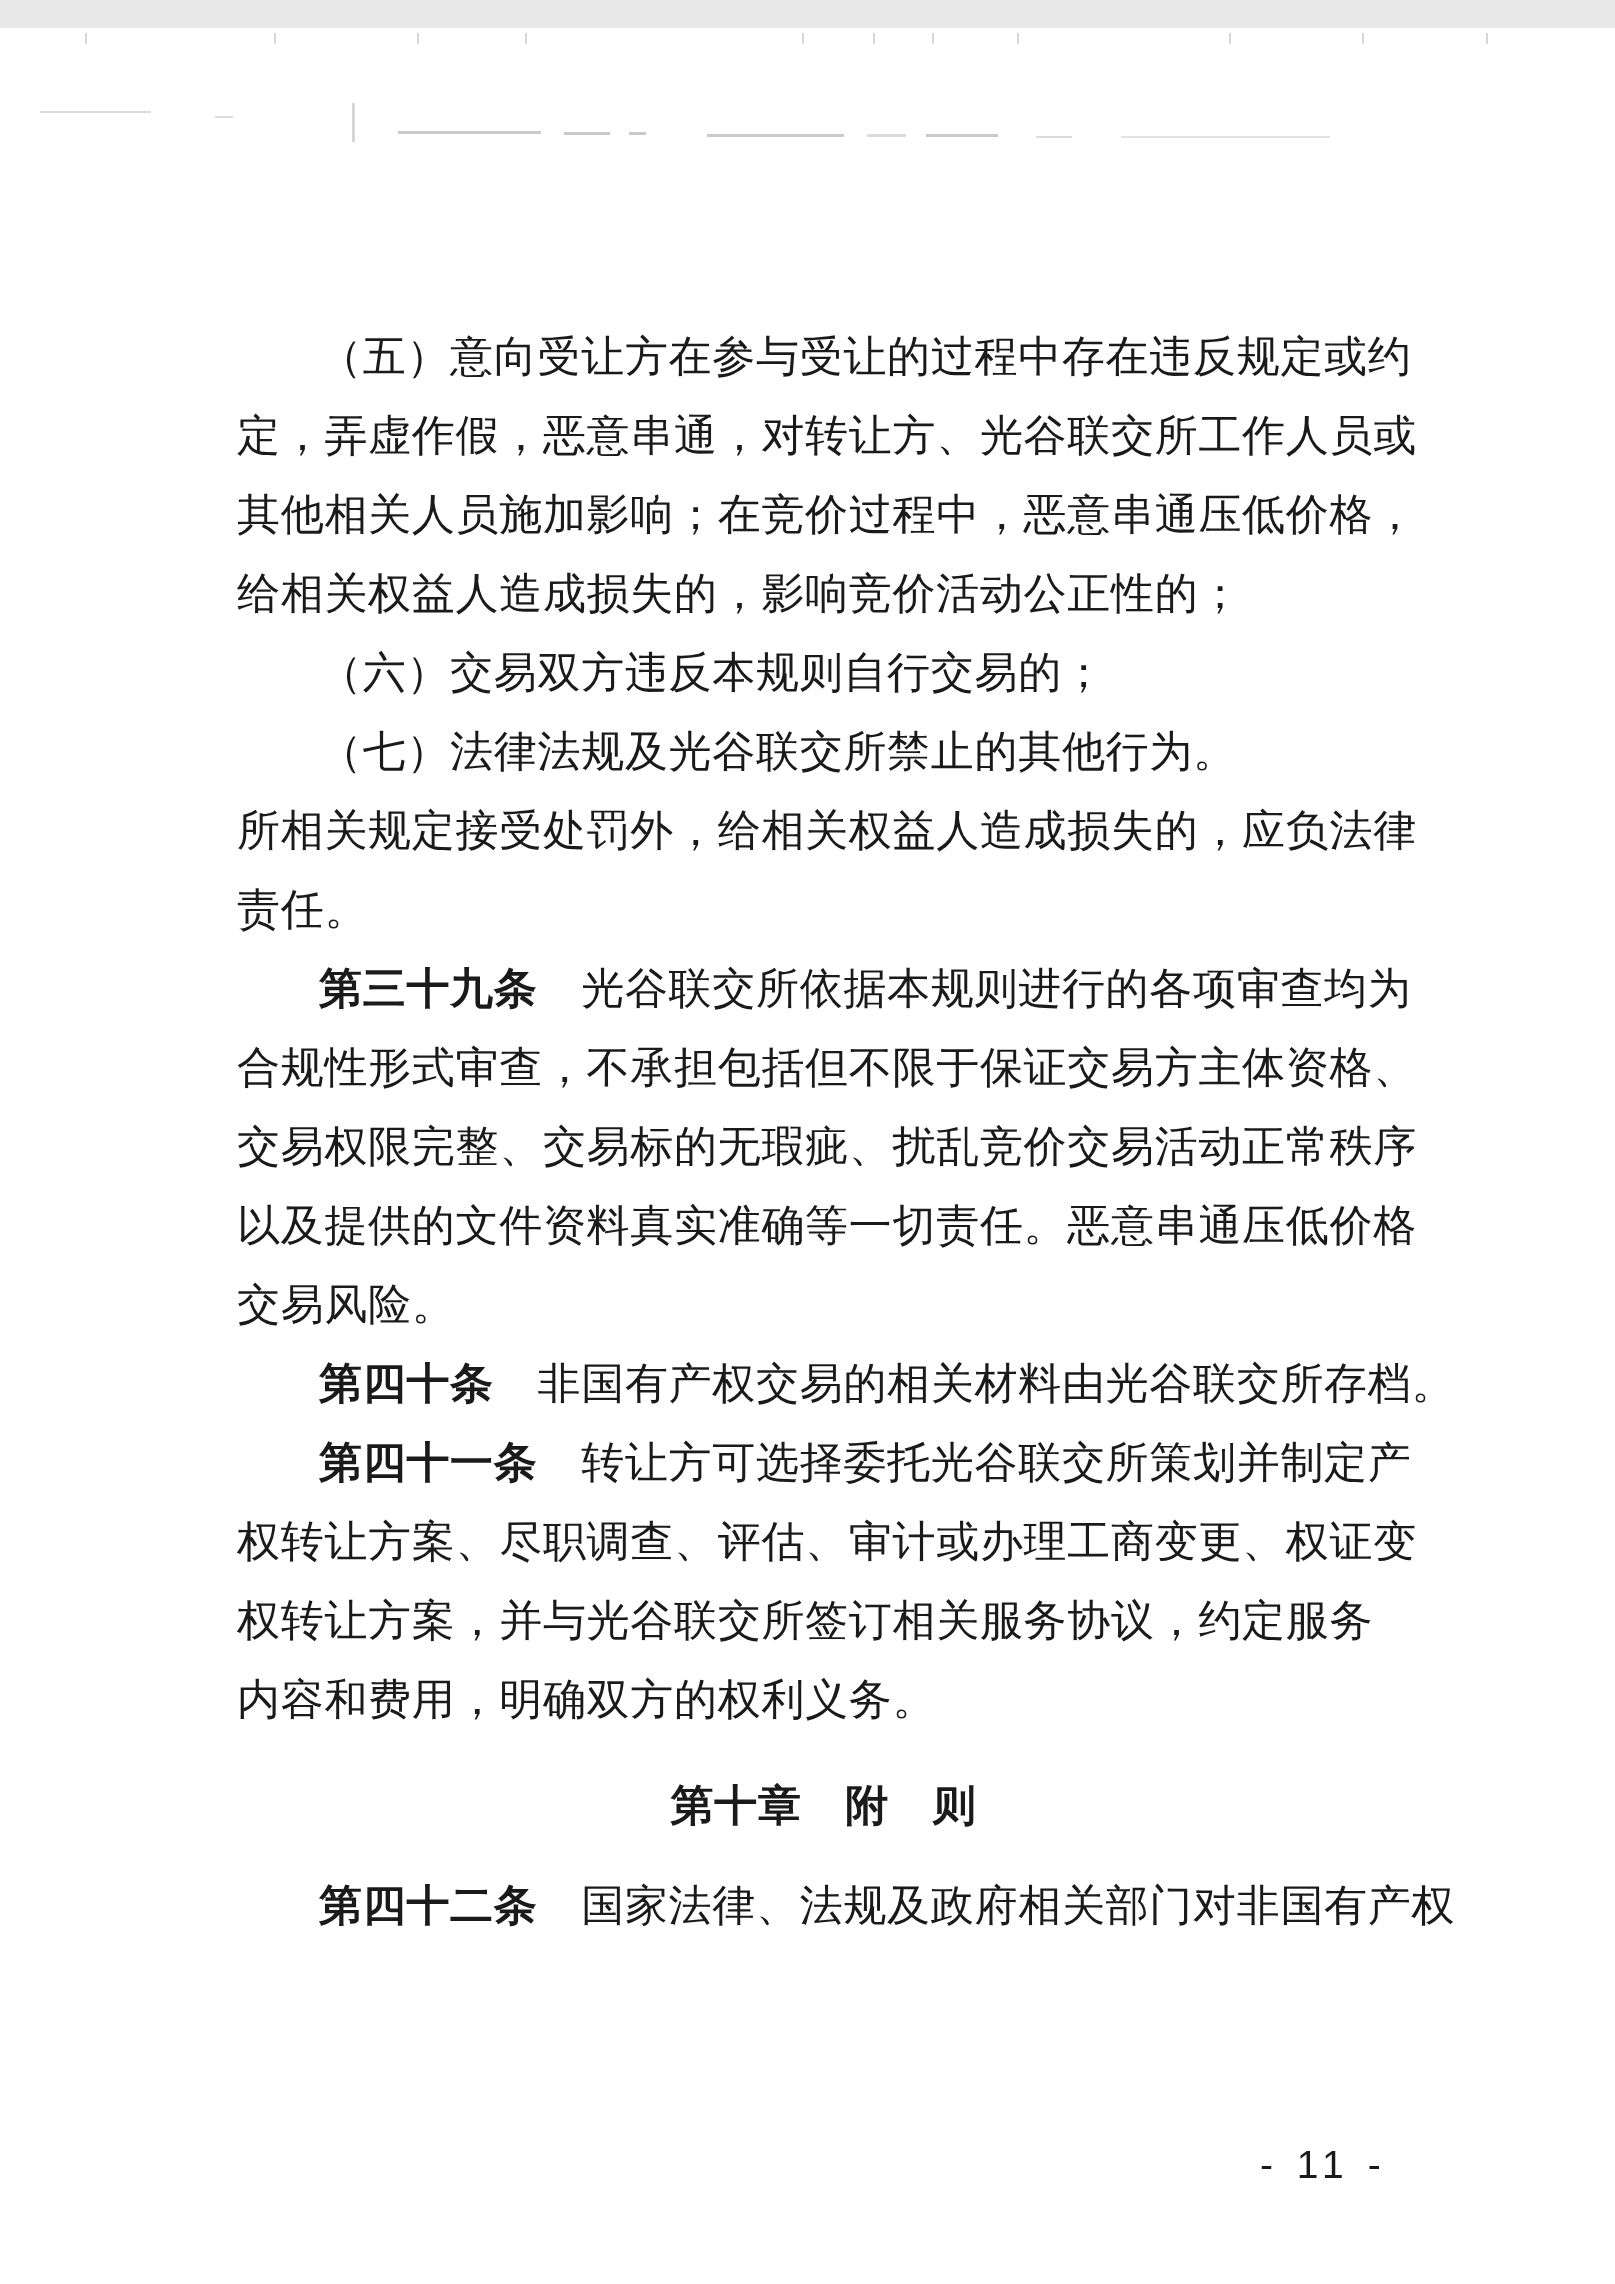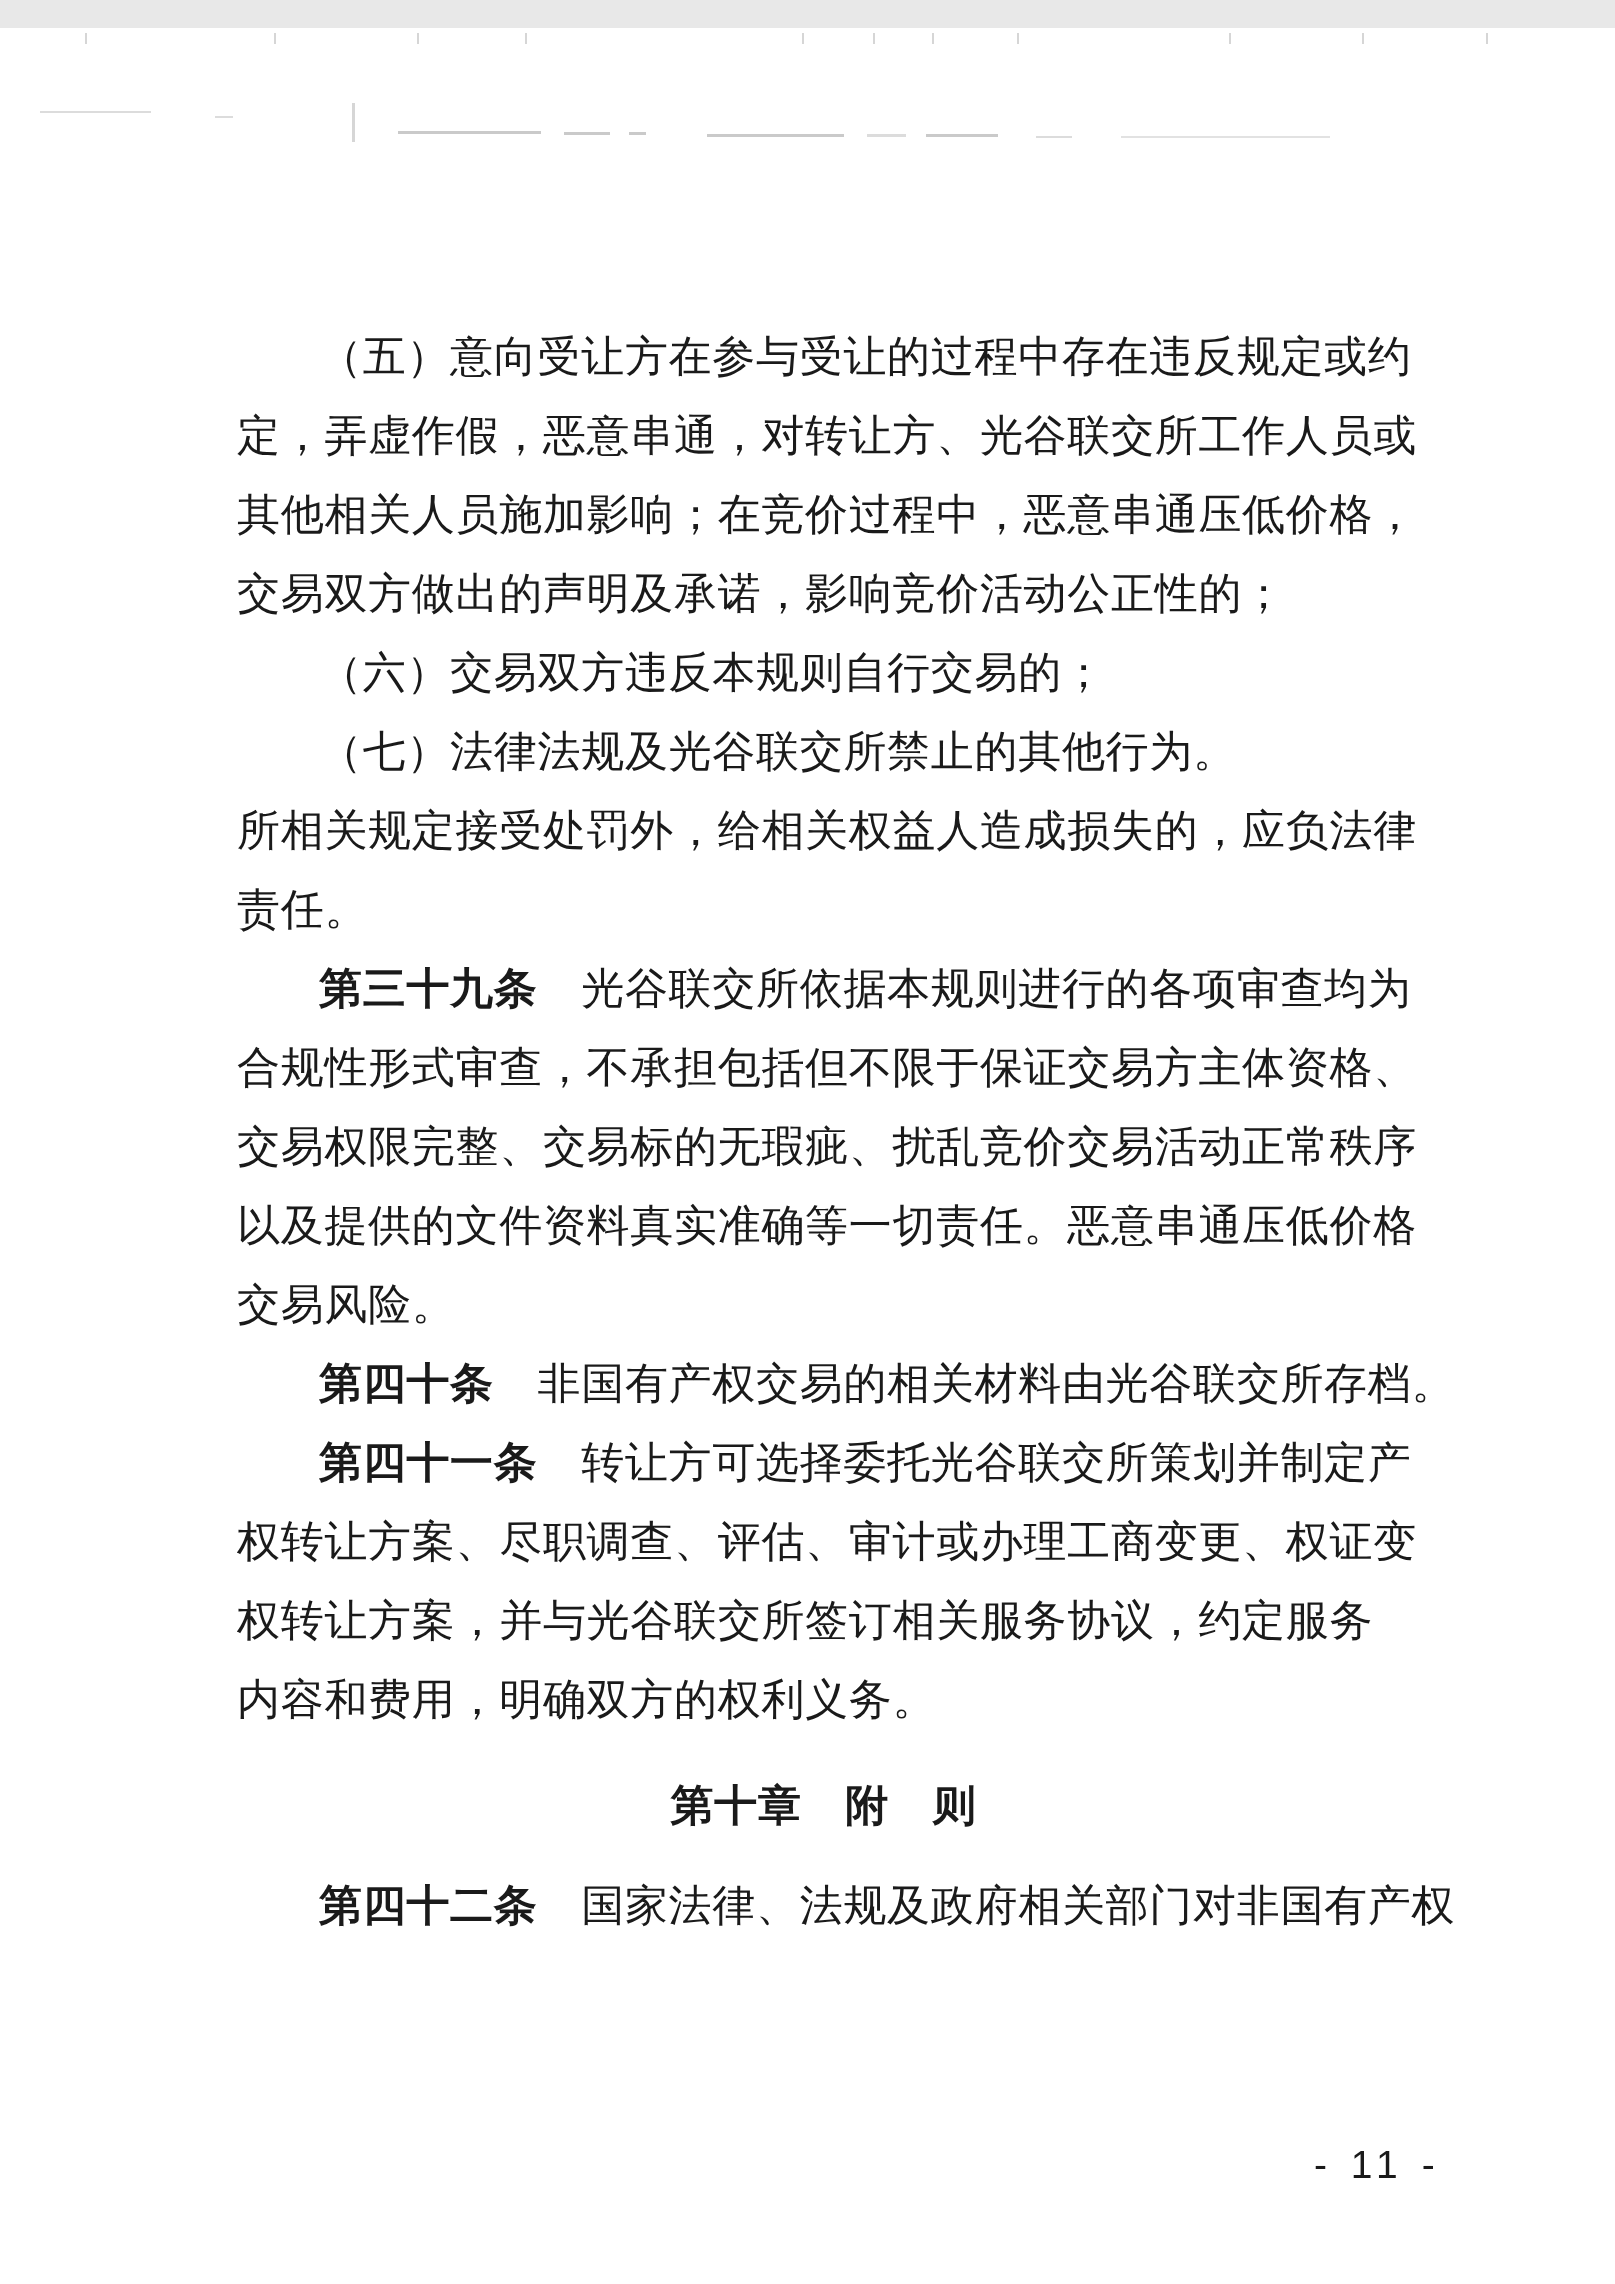--- a/index.html
+++ b/index.html
@@ -39,21 +39,21 @@
     text-align: center;
     font-weight: bold;
     margin-top: 27px;
     margin-bottom: 21px;
     text-indent: 0;
   }
   .b { font-weight: bold; }
 
   .page-number {
     position: absolute;
-    left: 1314px;
+    left: 1260px;
     top: 2115px;
     font-size: 39px;
     letter-spacing: 6.5px;
     color: #1a1a1a;
     white-space: nowrap;
   }
 </style>
 </head>
 <body>
 
@@ -81,21 +81,21 @@
     <i class="dash" style="left:867px;width:39px;  top:106px; opacity:.3"></i>
     <i class="dash" style="left:926px;width:72px; top:106px"></i>
     <i class="speck" style="left:1036px;width:36px;  top:108px"></i>
     <i class="speck" style="left:1121px;width:209px; top:108px; opacity:.25"></i>
   </div>
 
   <div class="doc-body">
       <div class="line indent"><span>（五）意向受让方在参与受让的过程中存在违反规定或约</span></div>
       <div class="line flush"><span>定，弄虚作假，恶意串通，对转让方、光谷联交所工作人员或</span></div>
       <div class="line flush"><span>其他相关人员施加影响；在竞价过程中，恶意串通压低价格，</span></div>
-      <div class="line flush"><span>交易双方做出的声明及承诺，影响竞价活动公正性的；</span></div>
+      <div class="line flush"><span>给相关权益人造成损失的，影响竞价活动公正性的；</span></div>
       <div class="line indent"><span>（六）交易双方违反本规则自行交易的；</span></div>
       <div class="line indent"><span>（七）法律法规及光谷联交所禁止的其他行为。</span></div>
       <div class="line flush"><span>所相关规定接受处罚外，给相关权益人造成损失的，应负法律</span></div>
       <div class="line flush"><span>责任。</span></div>
       <div class="line indent"><span class="b">第三十九条</span><span>　光谷联交所依据本规则进行的各项审查均为</span></div>
       <div class="line flush"><span>合规性形式审查，不承担包括但不限于保证交易方主体资格、</span></div>
       <div class="line flush"><span>交易权限完整、交易标的无瑕疵、扰乱竞价交易活动正常秩序</span></div>
       <div class="line flush"><span>以及提供的文件资料真实准确等一切责任。恶意串通压低价格</span></div>
       <div class="line flush"><span>交易风险。</span></div>
       <div class="line indent"><span class="b">第四十条</span><span>　非国有产权交易的相关材料由光谷联交所存档。</span></div>

